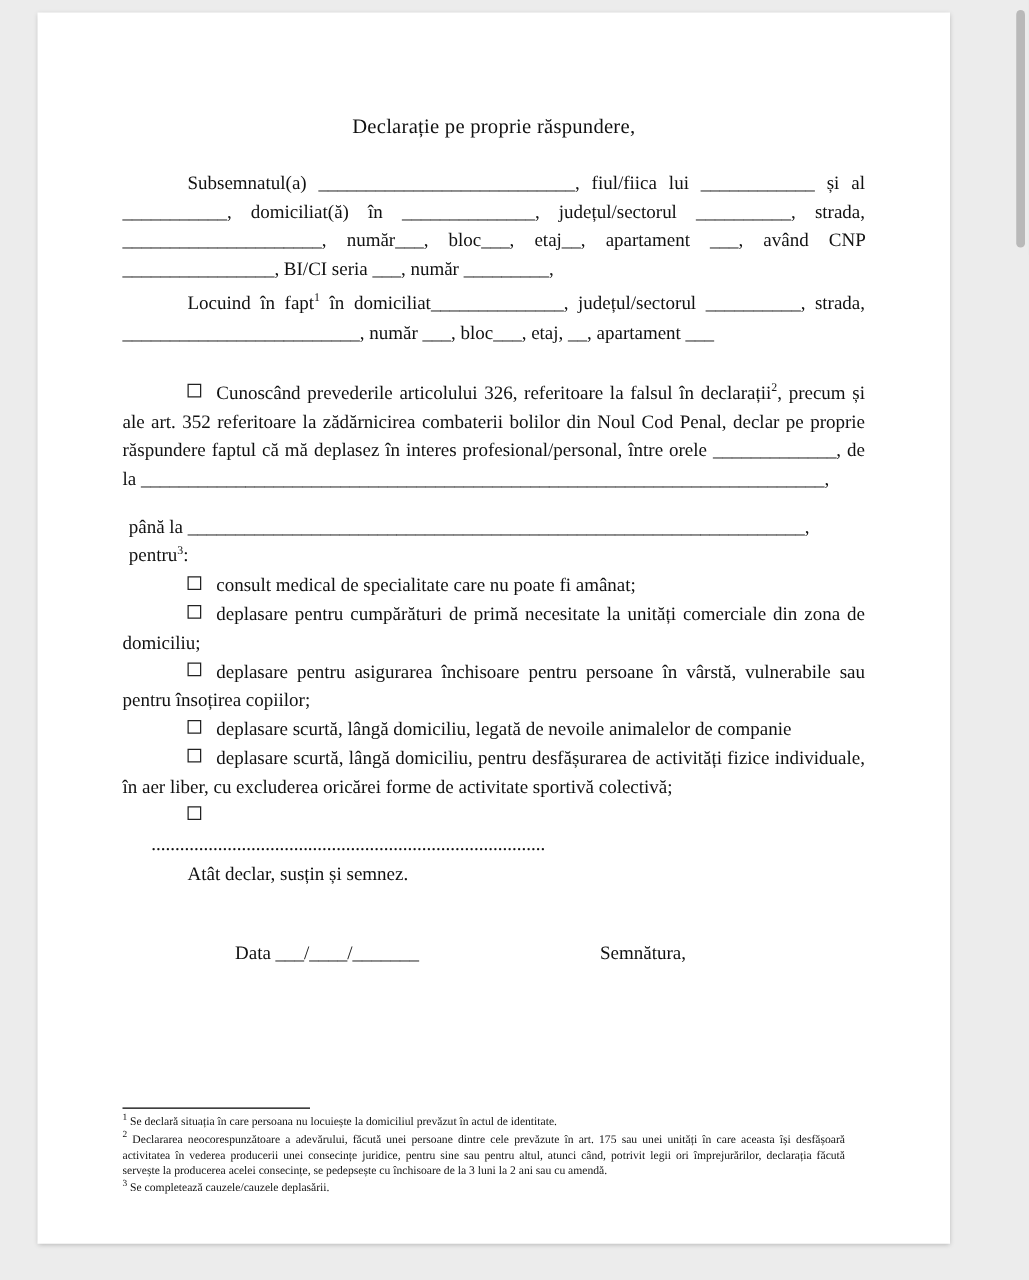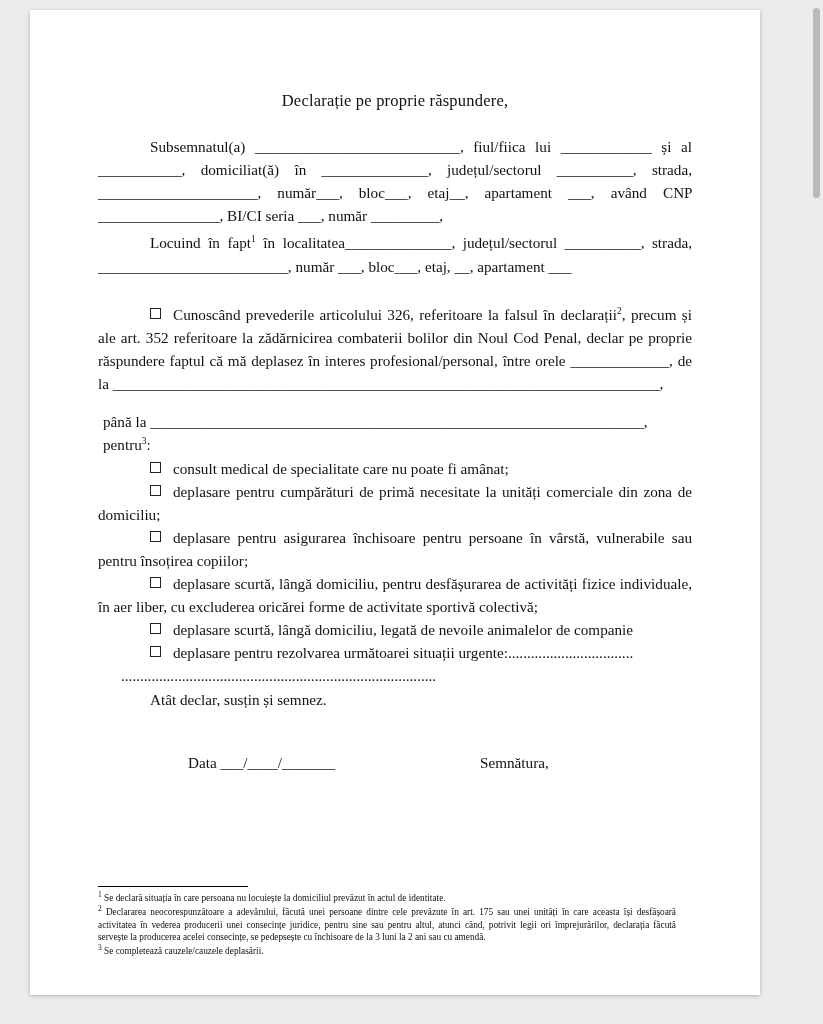--- a/index.html
+++ b/index.html
@@ -136,21 +136,21 @@
       <p class="indent just">
         <span>Subsemnatul(a) </span><span>___________________________</span><span>, fiul/fiica lui </span><span>____________</span><span> și al</span>
         <span>___________</span><span>, domiciliat(ă) în </span><span>______________</span><span>, județul/sectorul </span><span>__________</span><span>, strada,</span>
         <span>_____________________</span><span>, număr___, bloc___, etaj__, apartament ___, având CNP</span>
         <span>________________</span><span>, BI/CI seria ___, număr _________,</span>
       </p>
 
       <div class="small-gap"></div>
 
       <p class="indent just">
-        <span>Locuind în fapt</span><sup>1</sup><span> în localitatea</span><span>______________</span><span>, județul/sectorul </span><span>__________</span><span>, strada,</span>
+        <span>Locuind în fapt</span><sup>1</sup><span> în domiciliat</span><span>______________</span><span>, județul/sectorul </span><span>__________</span><span>, strada,</span>
         <span>_________________________</span><span>, număr ___, bloc___, etaj, __, apartament ___</span>
       </p>
 
       <div class="para-gap"></div>
 
       <p class="just">
         <span class="cb"></span><span>Cunoscând prevederile articolului 326, referitoare la falsul în declarații</span><sup>2</sup><span>, precum și ale art. 352 referitoare la zădărnicirea combaterii bolilor din Noul Cod Penal, declar pe proprie răspundere faptul că mă deplasez în interes profesional/personal, între orele </span><span>_____________</span><span>, de la</span>
         <span>________________________________________________________________________</span><span>,</span>
       </p>
 
@@ -169,29 +169,29 @@
 
       <p class="just bullet-row">
         <span class="cb"></span><span>deplasare pentru cumpărături de primă necesitate la unități comerciale din zona de domiciliu;</span>
       </p>
 
       <p class="just bullet-row">
         <span class="cb"></span><span>deplasare pentru asigurarea închisoare pentru persoane în vârstă, vulnerabile sau pentru însoțirea copiilor;</span>
       </p>
 
       <p class="just bullet-row">
+        <span class="cb"></span><span>deplasare scurtă, lângă domiciliu, legată de nevoile animalelor de companie</span>
+      </p>
+
+      <p class="just bullet-row">
         <span class="cb"></span><span>deplasare scurtă, lângă domiciliu, pentru desfășurarea de activități fizice individuale, în aer liber, cu excluderea oricărei forme de activitate sportivă colectivă;</span>
       </p>
 
       <p class="just bullet-row">
-        <span class="cb"></span><span>deplasare scurtă, lângă domiciliu, legată de nevoile animalelor de companie</span>
-      </p>
-
-      <p class="just bullet-row">
-        <span class="cb"></span><span>deplasare pentru rezolvarea următoarei situații urgente:.................................</span>
+        <span class="cb"></span>
       </p>
 
       <p class="block">
         <span style="margin-left:18px;">...................................................................................</span>
       </p>
 
       <p class="indent">Atât declar, susțin și semnez.</p>
 
       <div class="sig-row">
         <div class="sig-left">Data ___/____/_______</div>

